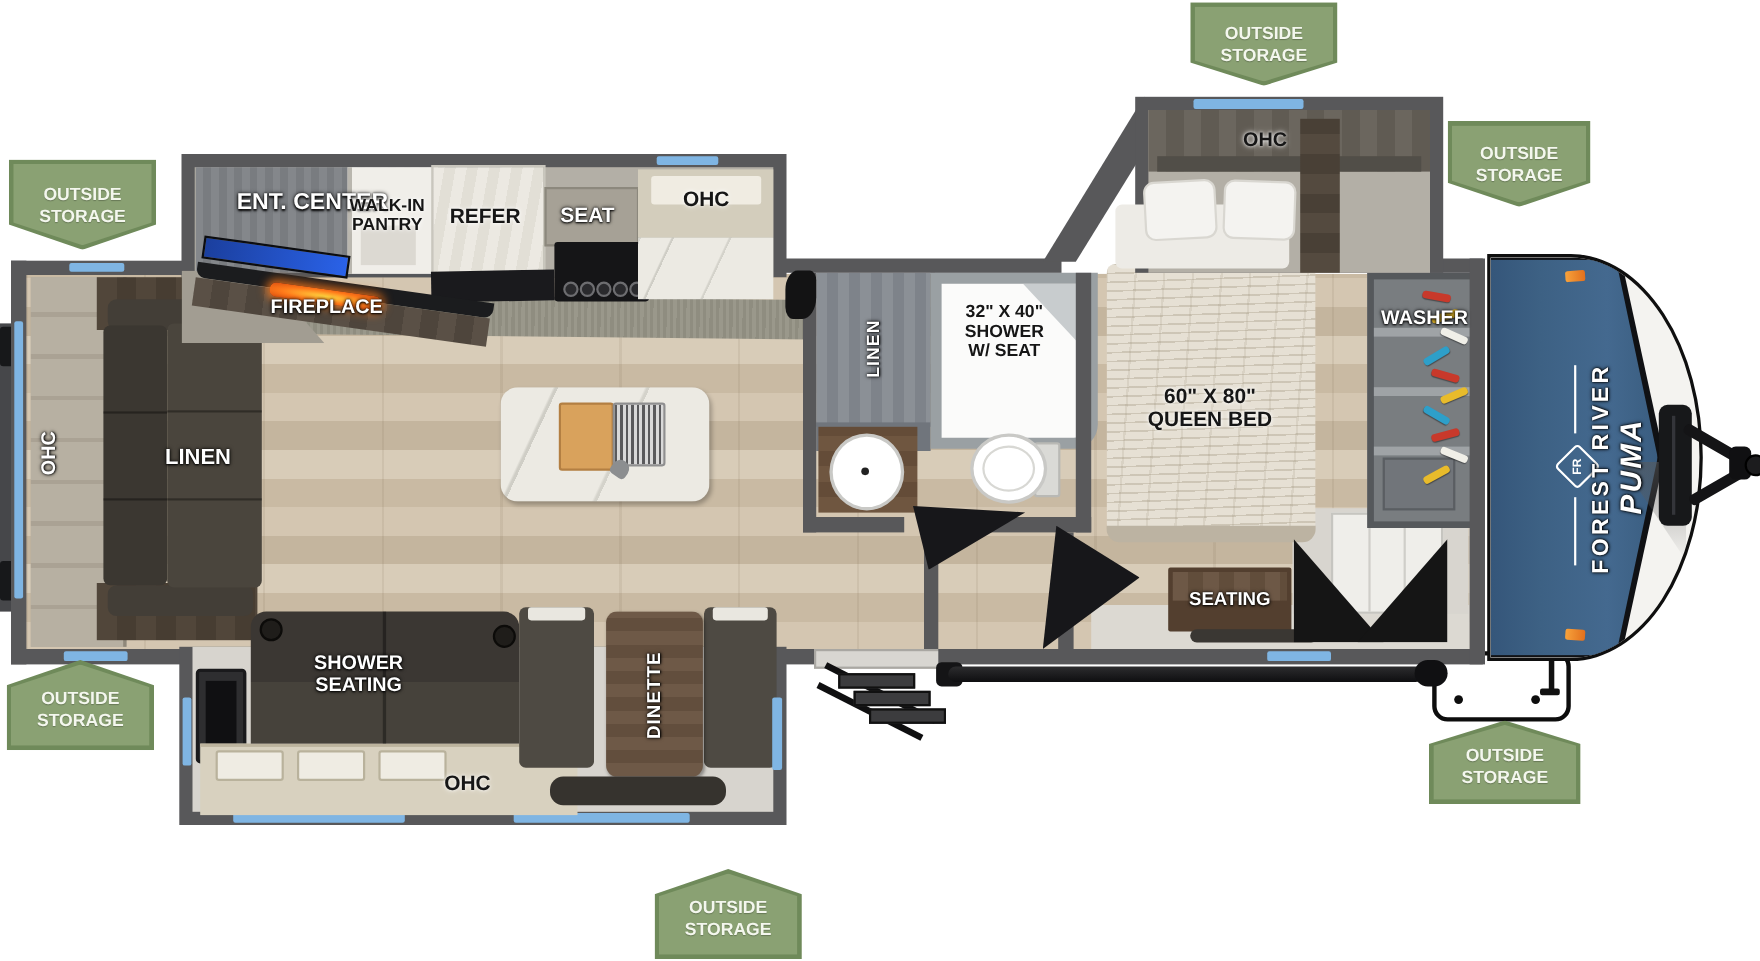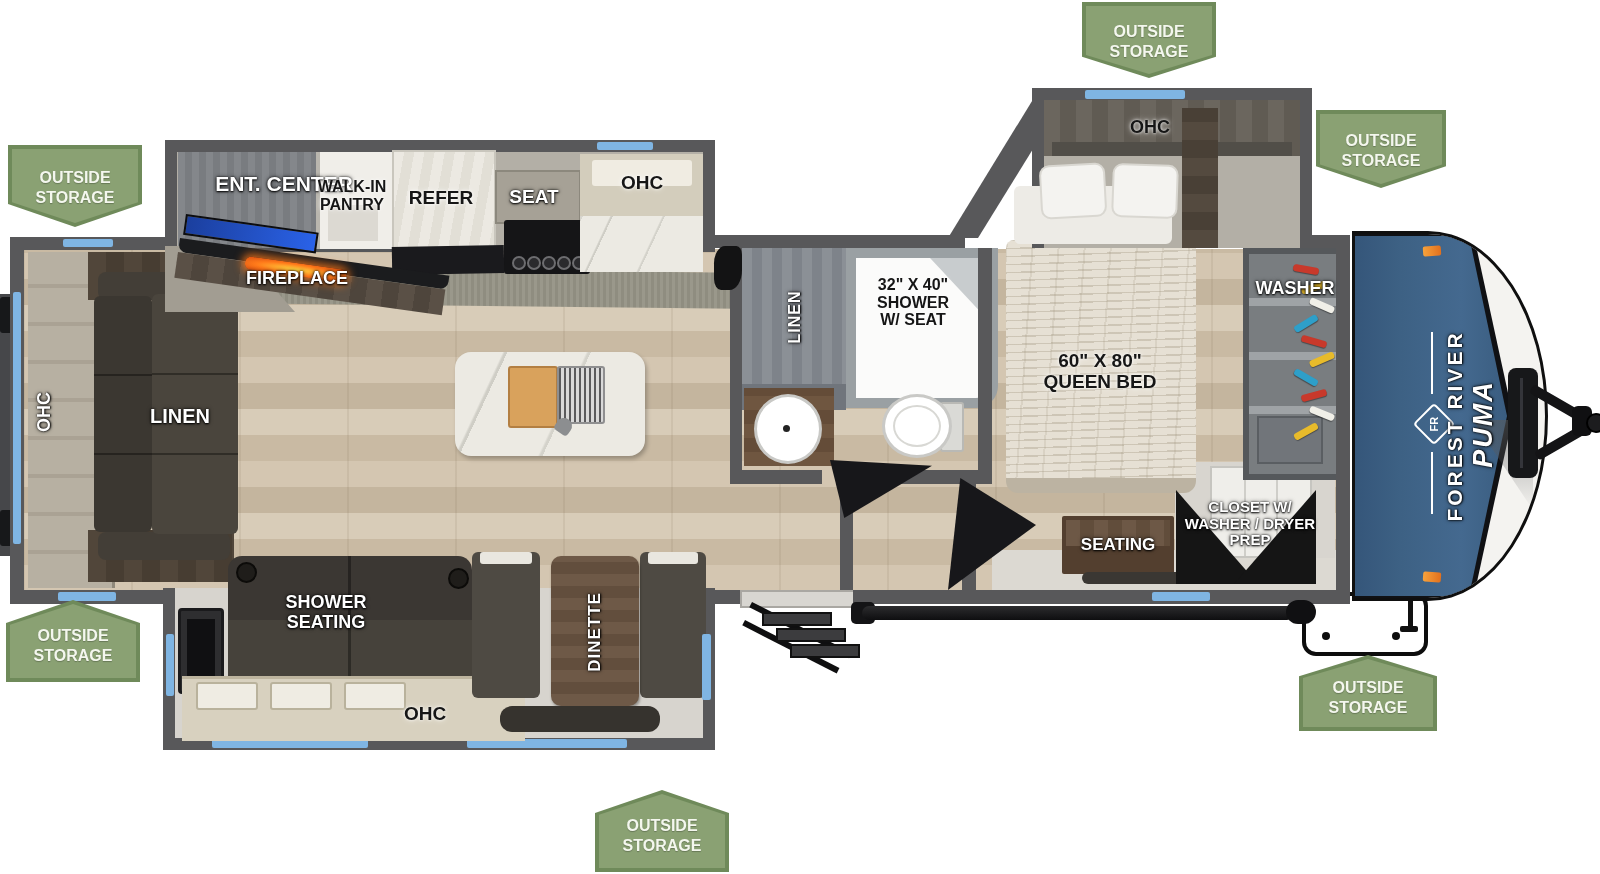--- a/index.html
+++ b/index.html
@@ -282,25 +282,20 @@
       <div>SHOWER</div>
       <div>W/ SEAT</div>
   </div>
   <div class="lbl lb" style="left:1100px;top:372px;font-size:19px;">
     <div>60" X 80"</div>
       <div>QUEEN BED</div>
   </div>
   <div class="lbl lb" style="left:1150px;top:128px;font-size:18px;">OHC</div>
   <div class="lbl lw" style="left:1295px;top:289px;font-size:18px;">WASHER</div>
   <div class="lbl lw" style="left:1118px;top:545px;font-size:17px;">SEATING</div>
-  <div class="lbl lw" style="left:1250px;top:524px;font-size:15px;">
-    <div>CLOSET W/</div>
-      <div>WASHER / DRYER</div>
-      <div>PREP</div>
-  </div>
 
   <div class="badge down" style="left:8px;top:145px;width:134px;height:82px;">
     <div class="bg"></div>
       <div class="fg"></div>
     <div class="txt">
         <div>OUTSIDE</div>
         <div>STORAGE</div>
       </div>
   </div>
   <div class="badge down" style="left:1082px;top:2px;width:134px;height:76px;">

